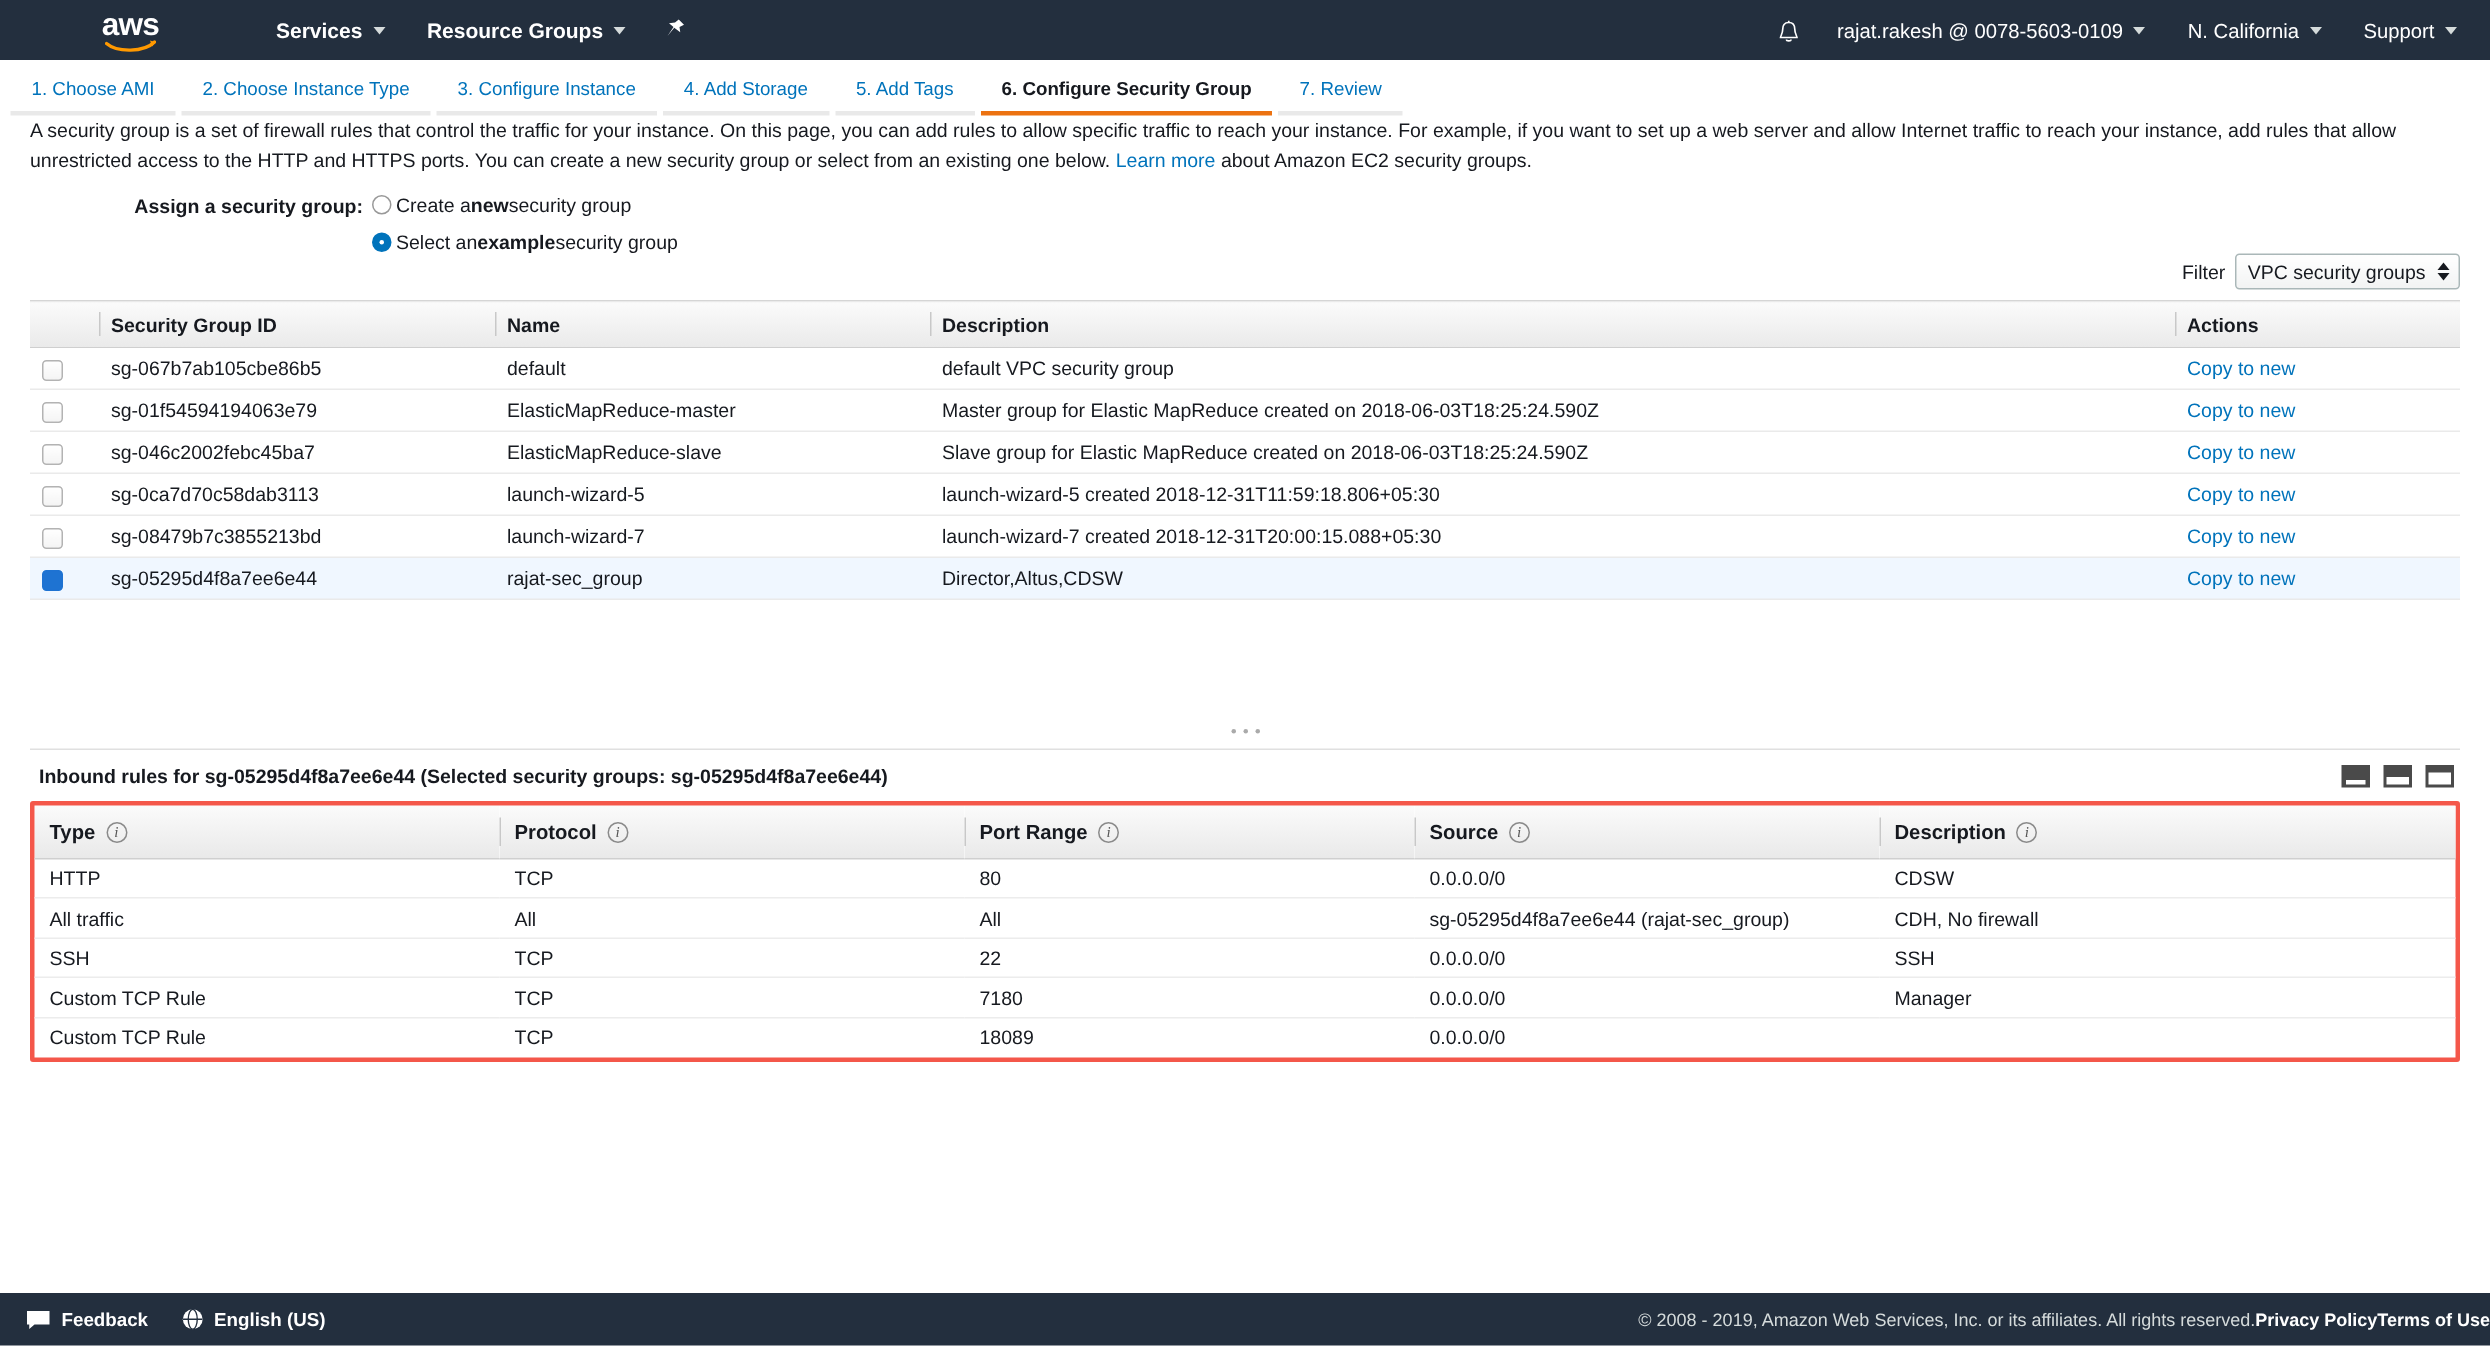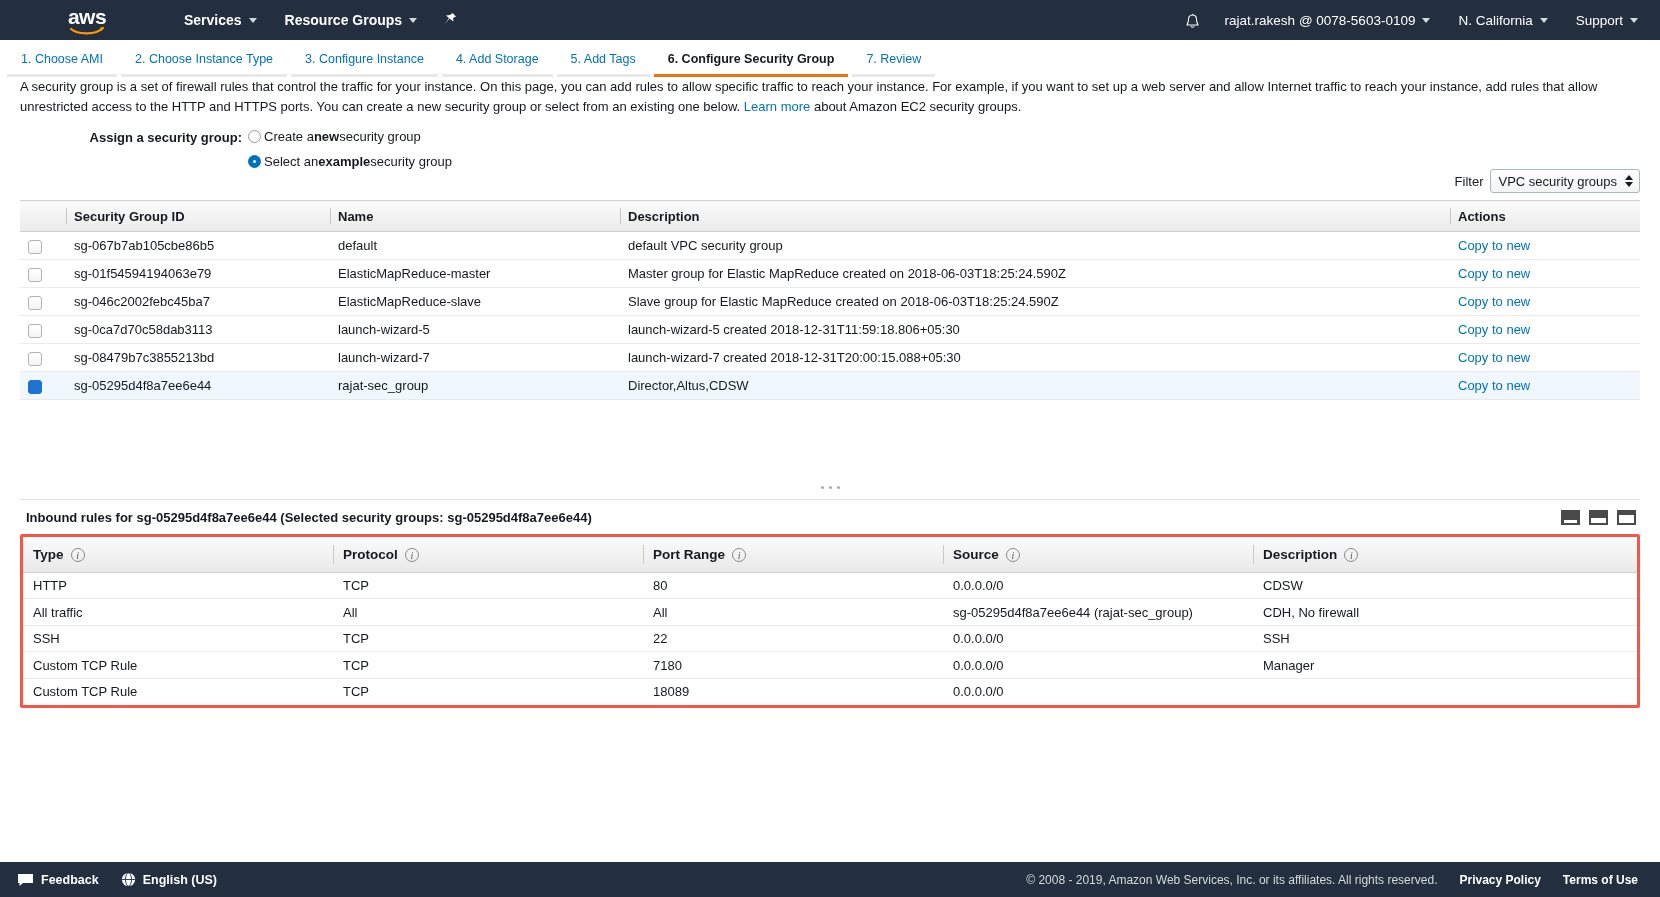--- a/index.html
+++ b/index.html
@@ -323,22 +323,22 @@
     left: 0; right: 0; bottom: 0;
     height: 35px;
     background: #232f3e;
     color: #d5dbdb;
     display: flex; align-items: center;
     font-size: 12.5px;
   }
   .bb-left { display: flex; align-items: center; padding-left: 17px; gap: 22px; }
   .bb-item { display: flex; align-items: center; gap: 7px; color: #fff; font-weight: bold; cursor: pointer; }
   .bb-right {
-    margin-left: auto; display: flex; align-items: center; gap: 22px;
-    padding-right: 22px; font-size: 12px; color: #d5dbdb;
+    margin-left: auto; display: flex; align-items: center; 
+    font-size: 12px; color: #d5dbdb;
   }
   .bb-right .lnk { color: #fff; font-weight: bold; cursor: pointer; }
 </style>
 </head>
 <body>
 
 <div class="navbar">
   <div class="aws-logo">
     <div class="aws-word">aws</div>
     <svg class="aws-smile" viewBox="0 0 34 9">

